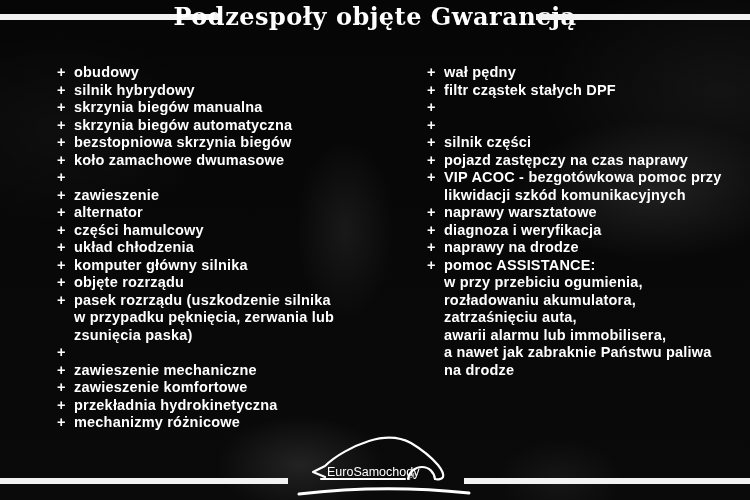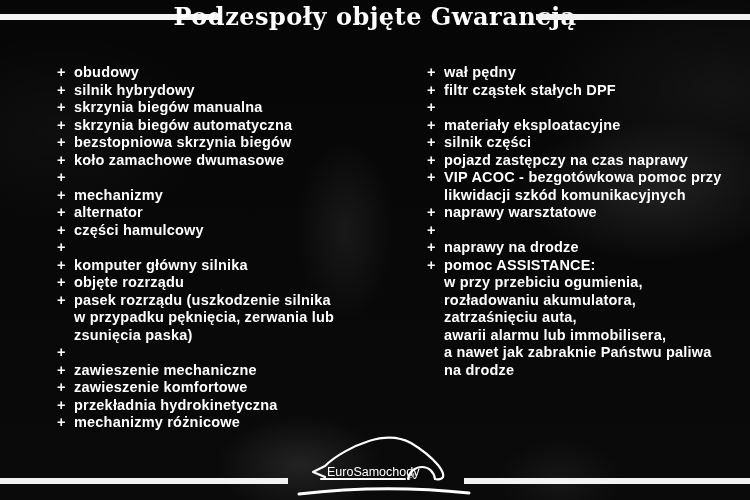--- a/index.html
+++ b/index.html
@@ -80,32 +80,33 @@
       </div>
     <div class="item">
         <span class="plus">+</span>
         <span class="txt">koło zamachowe dwumasowe</span>
       </div>
     <div class="item">
         <span class="plus">+</span>
       </div>
     <div class="item">
         <span class="plus">+</span>
-        <span class="txt">mechanizmy</span>
+        <span class="txt">zawieszenie</span>
       </div>
     <div class="item">
         <span class="plus">+</span>
         <span class="txt">alternator</span>
       </div>
     <div class="item">
         <span class="plus">+</span>
         <span class="txt">części hamulcowy</span>
       </div>
     <div class="item">
         <span class="plus">+</span>
+        <span class="txt">układ chłodzenia</span>
       </div>
     <div class="item">
         <span class="plus">+</span>
         <span class="txt">komputer główny silnika</span>
       </div>
     <div class="item">
         <span class="plus">+</span>
         <span class="txt">objęte rozrządu</span>
       </div>
     <div class="item">
@@ -142,41 +143,41 @@
       </div>
     <div class="item">
         <span class="plus">+</span>
         <span class="txt">filtr cząstek stałych DPF</span>
       </div>
     <div class="item">
         <span class="plus">+</span>
       </div>
     <div class="item">
         <span class="plus">+</span>
-        <span class="txt">materiały eksploatacyjne</span>
       </div>
     <div class="item">
         <span class="plus">+</span>
         <span class="txt">silnik części</span>
       </div>
     <div class="item">
         <span class="plus">+</span>
         <span class="txt">pojazd zastępczy na czas naprawy</span>
       </div>
     <div class="item">
         <span class="plus">+</span>
         <span class="txt">VIP ACOC - bezgotówkowa pomoc przy
 likwidacji szkód komunikacyjnych</span>
       </div>
     <div class="item">
         <span class="plus">+</span>
         <span class="txt">naprawy warsztatowe</span>
       </div>
     <div class="item">
         <span class="plus">+</span>
+        <span class="txt">diagnoza i weryfikacja</span>
       </div>
     <div class="item">
         <span class="plus">+</span>
         <span class="txt">naprawy na drodze</span>
       </div>
     <div class="item">
         <span class="plus">+</span>
         <span class="txt">pomoc ASSISTANCE:
 w przy przebiciu ogumienia,
 rozładowaniu akumulatora,

